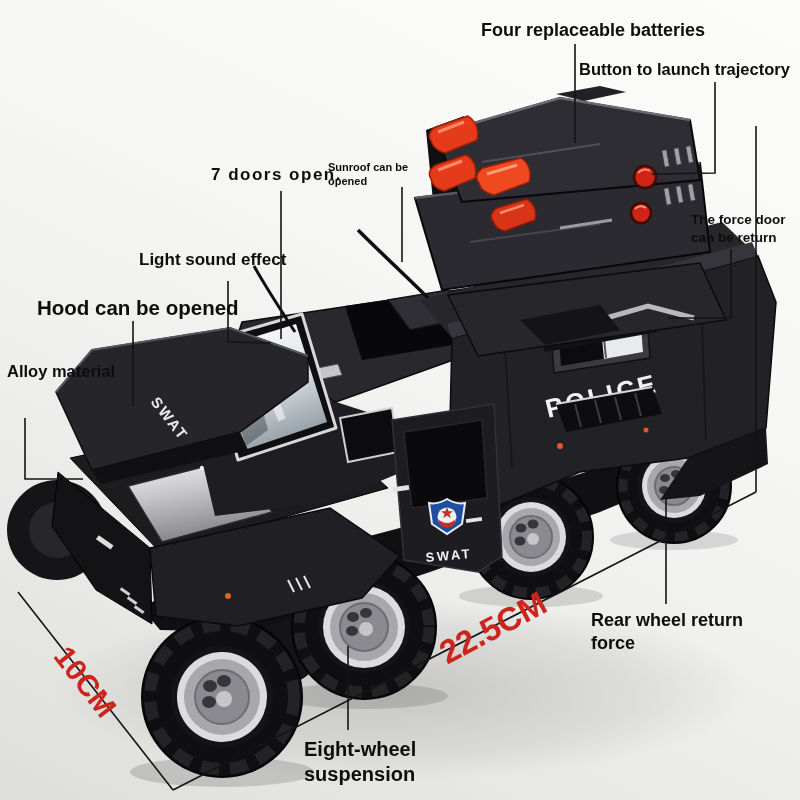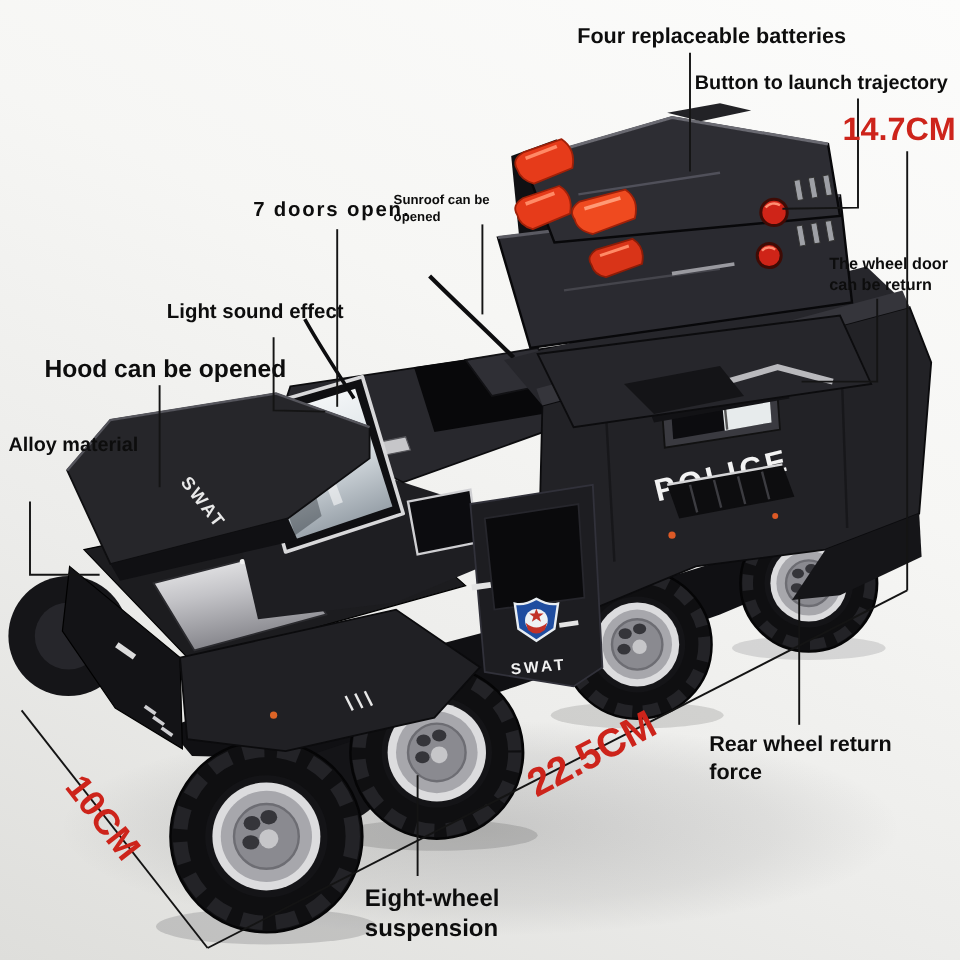--- a/index.html
+++ b/index.html
@@ -261,37 +261,36 @@
       <line x1="756" y1="126" x2="756" y2="492"></line>
       <line x1="756" y1="492" x2="173" y2="790"></line>
       <line x1="18" y1="592" x2="173" y2="790"></line>
     </g>
   </svg>
 
   <div class="lbl" style="left:459px;top:20px;font-size:18px;margin-left:22px;">Four replaceable batteries</div>
 
   <div class="lbl" style="left:579px;top:60px;font-size:16.5px;">Button to launch trajectory</div>
 
-  <div class="lbl red" style="left:702px;top:93px;font-size:27px;">14.7CM</div>
 
   <div class="lbl" style="left:211px;top:165px;font-size:17px;letter-spacing:1.5px;">7 doors open.</div>
 
   <div class="lbl" style="left:328px;top:160px;font-size:11px;line-height:1.3;">
     <span>Sunroof can be</span>
     <span class="l2">opened</span>
   </div>
 
   <div class="lbl" style="left:139px;top:250px;font-size:17px;">Light sound effect</div>
 
   <div class="lbl" style="left:37px;top:296px;font-size:20.5px;">Hood can be opened</div>
 
   <div class="lbl" style="left:7px;top:362px;font-size:16.5px;">Alloy material</div>
 
   <div class="lbl" style="left:691px;top:211px;font-size:13.5px;line-height:1.32;">
-    <span>The wheel door</span>
+    <span>The force door</span>
     <span class="l2">can be return</span>
   </div>
 
   <div class="lbl red rotbox" style="left:430px;top:608px;width:126px;height:40px;font-size:33px;transform:rotate(-28deg);transform-origin:center;">22.5CM</div>
 
   <div class="lbl red rotbox" style="left:33px;top:662px;width:104px;height:40px;font-size:30px;transform:rotate(52deg);transform-origin:center;">10CM</div>
 
   <div class="lbl" style="left:591px;top:609px;font-size:18px;line-height:1.3;">
     <span>Rear wheel return</span>
     <span class="l2">force</span>

